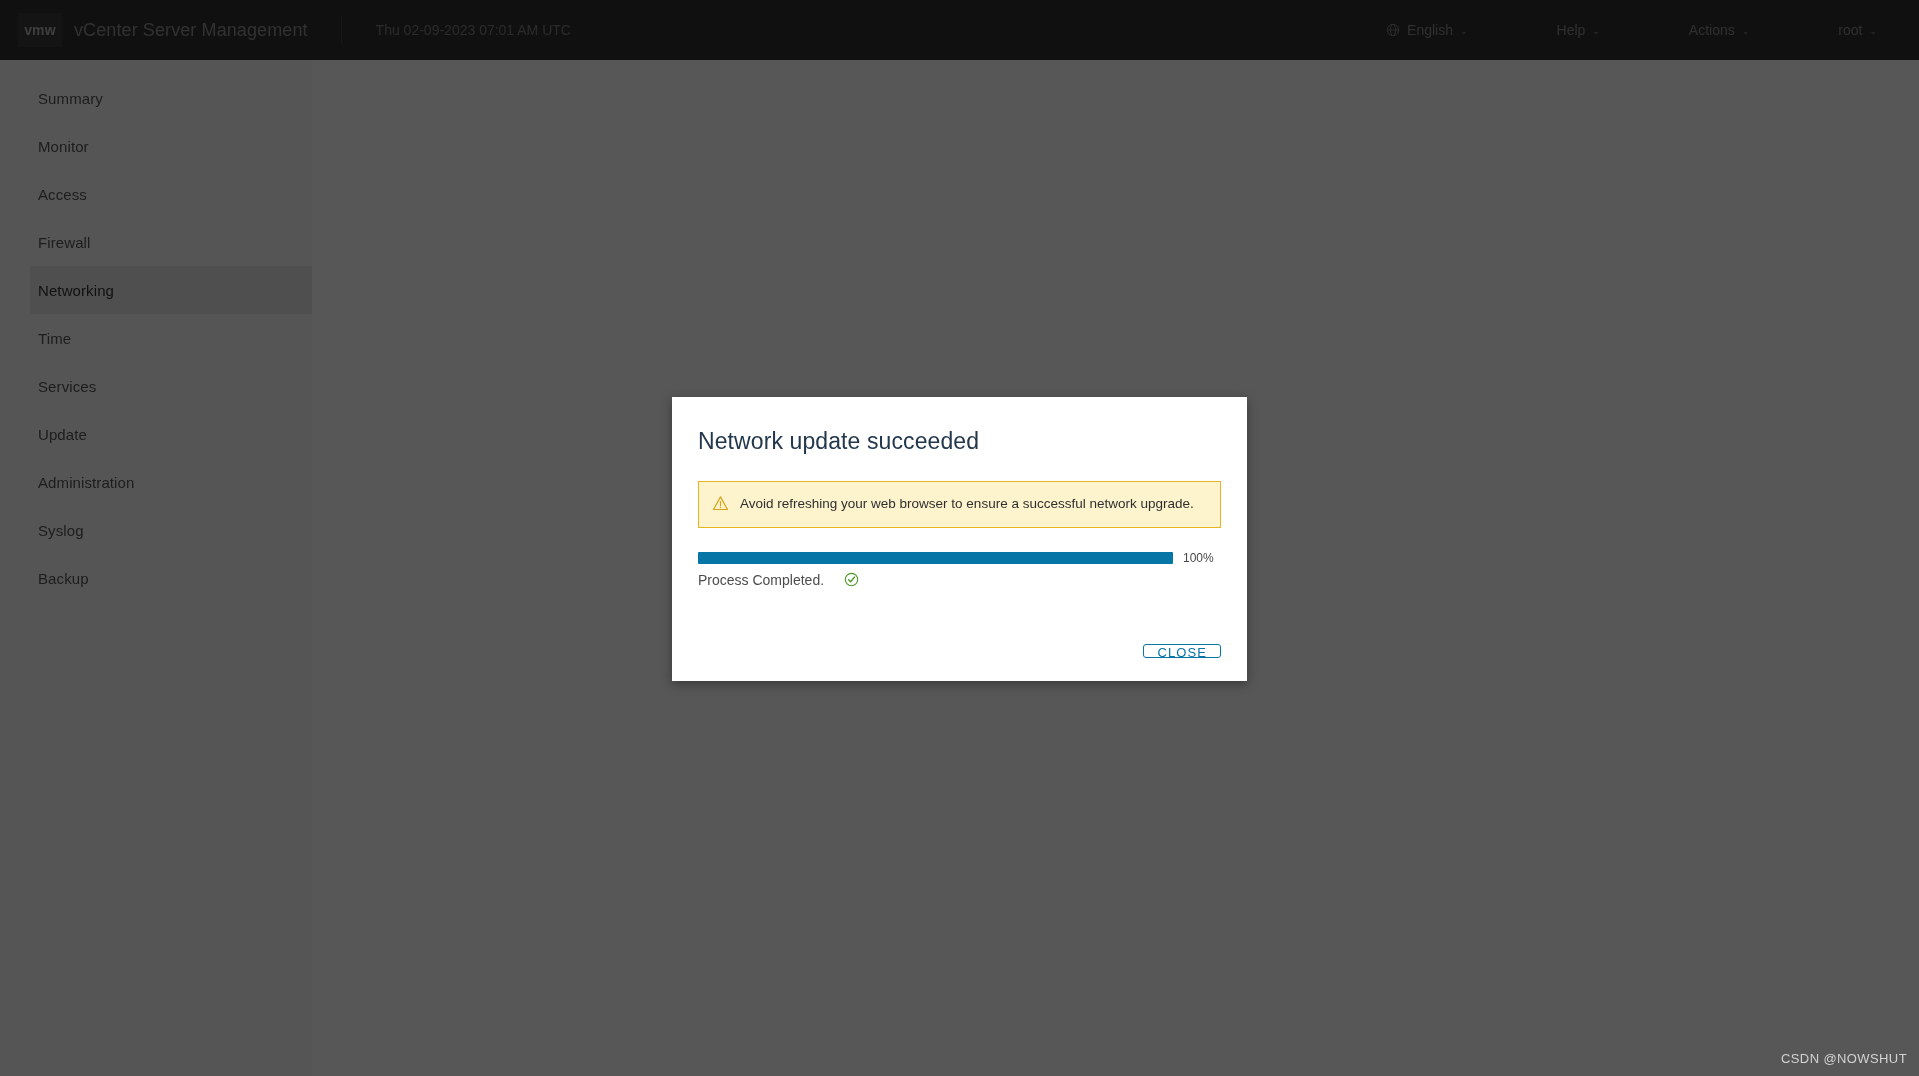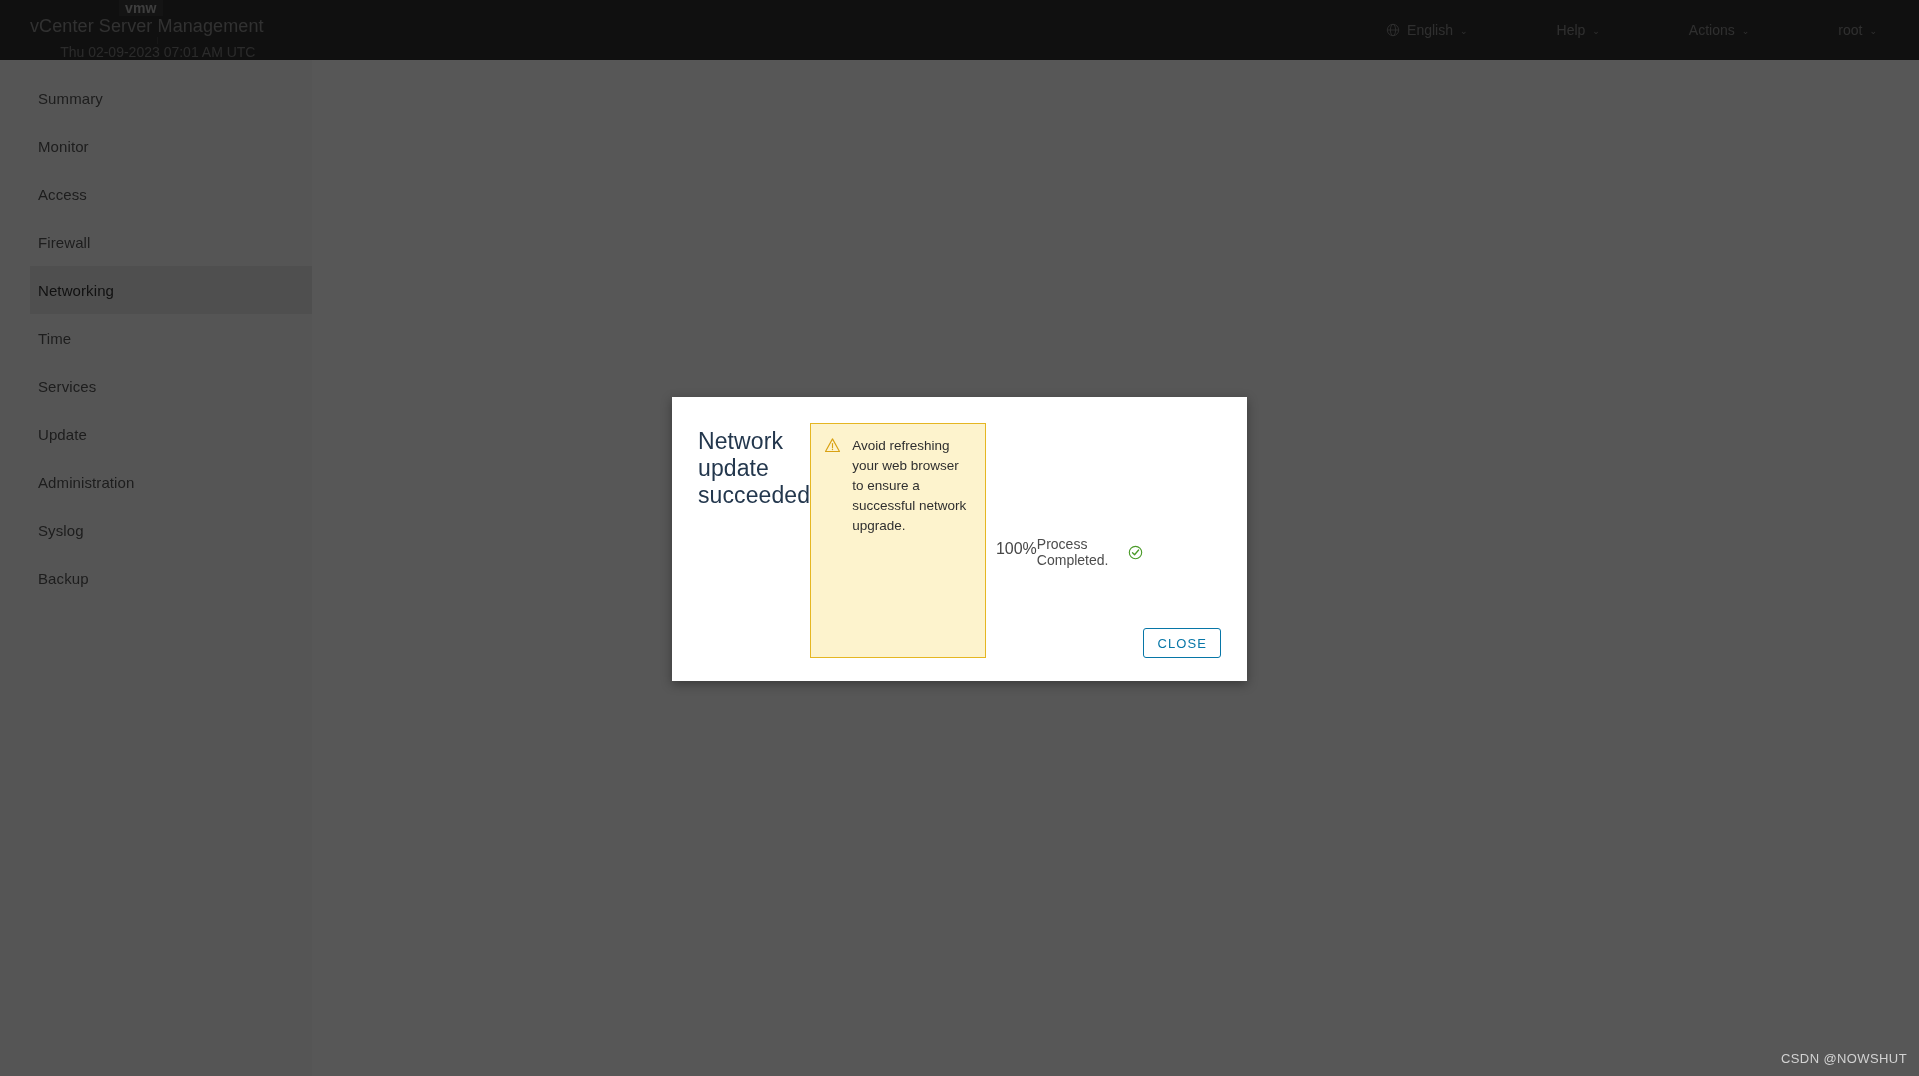--- a/index.html
+++ b/index.html
@@ -28,21 +28,20 @@
     background: #313131;
     display: flex;
     align-items: center;
     z-index: 5;
   }
   .header-left {
     display: flex;
     align-items: center;
     height: 100%;
     padding-left: 18px;
-    flex-direction: column;
   }
   .logo-badge {
     width: 44px;
     height: 34px;
     background: #3b3b3b;
     display: flex;
     align-items: center;
     justify-content: center;
     font-size: 14px;
     font-weight: bold;
@@ -144,20 +143,21 @@
     position: absolute;
     left: 672px;
     top: 397px;
     width: 575px;
     height: 284px;
     background: #ffffff;
     box-shadow: 0 3px 10px rgba(0,0,0,0.35);
     z-index: 30;
     padding: 26px 26px 0 26px;
     display: flex;
+    flex-direction: column;
   }
   .modal-title {
     font-size: 23px;
     font-weight: 400;
     color: #23374d;
     letter-spacing: 0.1px;
     margin-top: 5px;
     margin-bottom: 26px;
   }
 
@@ -190,21 +190,21 @@
     height: 12px;
     background: #d9e4ea;
     border-radius: 1px;
     overflow: hidden;
   }
   .progress-fill {
     height: 100%;
     background: #0776a7;
   }
   .progress-label {
-    font-size: 16px;
+    font-size: 12px;
     color: #464646;
     white-space: nowrap;
     min-width: 38px;
   }
 
   .status-row {
     display: flex;
     align-items: center;
     gap: 20px;
     font-size: 14px;
@@ -213,21 +213,21 @@
   .status-icon svg { display: block; }
 
   .modal-footer {
     margin-top: auto;
     display: flex;
     justify-content: flex-end;
     padding-bottom: 23px;
   }
   .btn-outline {
     min-width: 59px;
-    height: 30px;
+    height: 14px;
     border: 1px solid #0776a7;
     background: transparent;
     color: #0776a7;
     font-size: 13px;
     font-family: "Liberation Sans", sans-serif;
     letter-spacing: 1.1px;
     padding: 0 13px;
     border-radius: 3px;
     cursor: pointer;
   }

